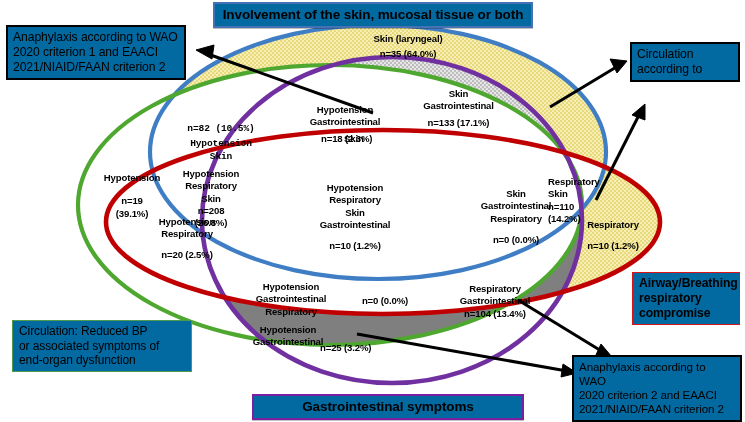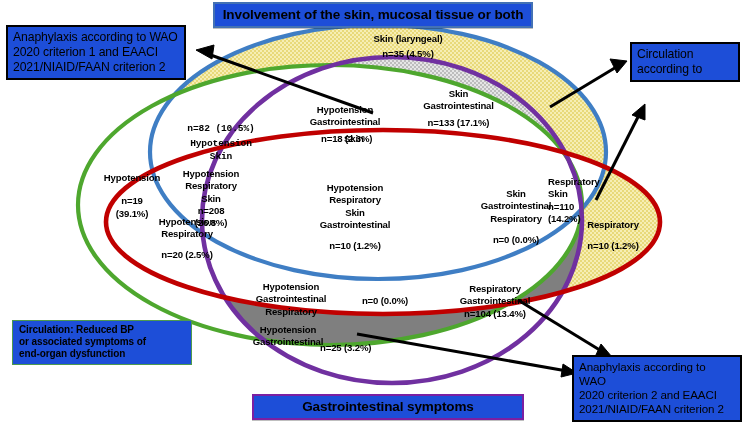--- a/index.html
+++ b/index.html
@@ -1,28 +1,28 @@
 <!DOCTYPE html>
 <html><head>
 <meta charset="utf-8">
 <style>
   html,body{margin:0;padding:0;background:#fff;}
   body{width:745px;height:422px;position:relative;overflow:hidden;
        font-family:"Liberation Sans", sans-serif;color:#000;}
   #stage{position:absolute;left:0;top:0;width:745px;height:422px;}
   svg#venn{position:absolute;left:0;top:0;width:745px;height:422px;}
 
-  .boxlbl{position:absolute;background:#1d4ed8;box-sizing:border-box;
+  .boxlbl{position:absolute;background:#0369a1;box-sizing:border-box;
           line-height:1.22;letter-spacing:-0.1px;}
   .titlebox{border:2px solid #4472B4;text-align:center;font-weight:bold;
             font-size:13.5px;padding:3px 6px;box-shadow:0 1px 0 rgba(0,0,0,.25);}
   .gibox{border:2px solid #7B1FA2;text-align:center;font-weight:bold;
          font-size:13.5px;padding:3px 6px;box-shadow:0 1px 0 rgba(0,0,0,.25);}
   .blackbox{border:2.5px solid #000;font-size:12.2px;padding:3px 5px;}
-  .greenbox{border:1.8px solid #4E9A4E;font-weight:bold;font-size:10px;padding:3px 6px;}
+  .greenbox{border:1.8px solid #4E9A4E;font-weight:normal;font-size:12px;padding:3px 6px;}
   .redbox{border:1.8px solid #D81418;font-weight:bold;font-size:12.2px;padding:3px 6px;}
 
   .vlbl{position:absolute;text-align:center;font-weight:bold;font-size:9.6px;
         line-height:1.28;color:#000;white-space:nowrap;letter-spacing:-0.15px;}
   .vlbl.l{text-align:left;}
 </style>
 </head>
 <body>
 
 <div id="stage">
@@ -169,25 +169,30 @@
     <div>2020 criterion 2 and EAACI</div>
     <div>2021/NIAID/FAAN criterion 2</div>
   </div>
 
   <div class="boxlbl greenbox" style="left:12px;top:320px;width:180px;">
     <div>Circulation: Reduced BP</div>
     <div>or associated symptoms of</div>
     <div>end-organ dysfunction</div>
   </div>
 
+  <div class="boxlbl redbox" style="left:632px;top:272px;width:108px;">
+    <div>Airway/Breathing</div>
+    <div>respiratory</div>
+    <div>compromise</div>
+  </div>
 
   <div class="vlbl" style="left:322px;top:33px;width:120px;padding-left:26px;">
     <div>Skin (laryngeal)</div>
     <div style="height:3px"></div>
-    <div>n=35 (4.5%)</div>
+    <div>n=35 (64.0%)</div>
   </div>
 
   <div class="vlbl" style="left:396px;top:88px;width:125px;">
     <div>Skin</div>
     <div>Gastrointestinal</div>
     <div style="height:4px"></div>
     <div>n=133 (17.1%)</div>
   </div>
 
   <div class="vlbl" style="left:166px;top:123px;width:110px;font-family:Liberation Mono, monospace;">

